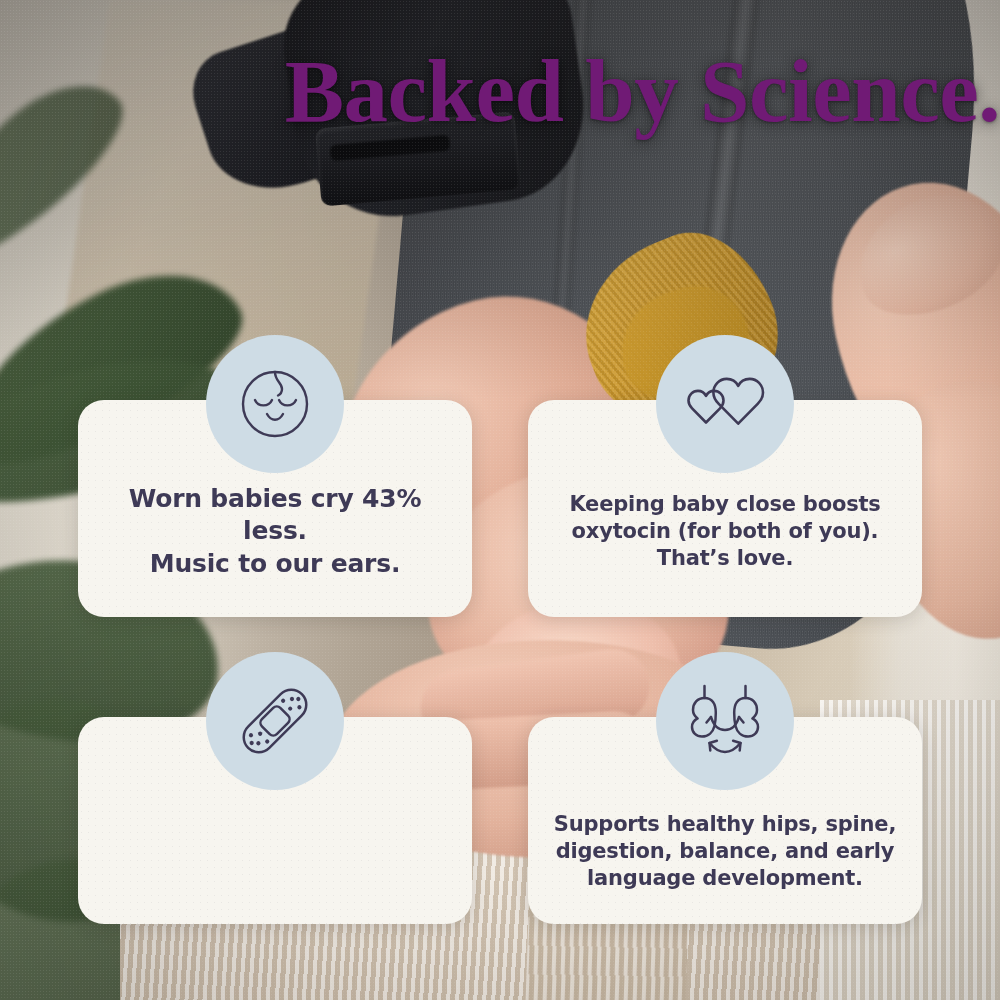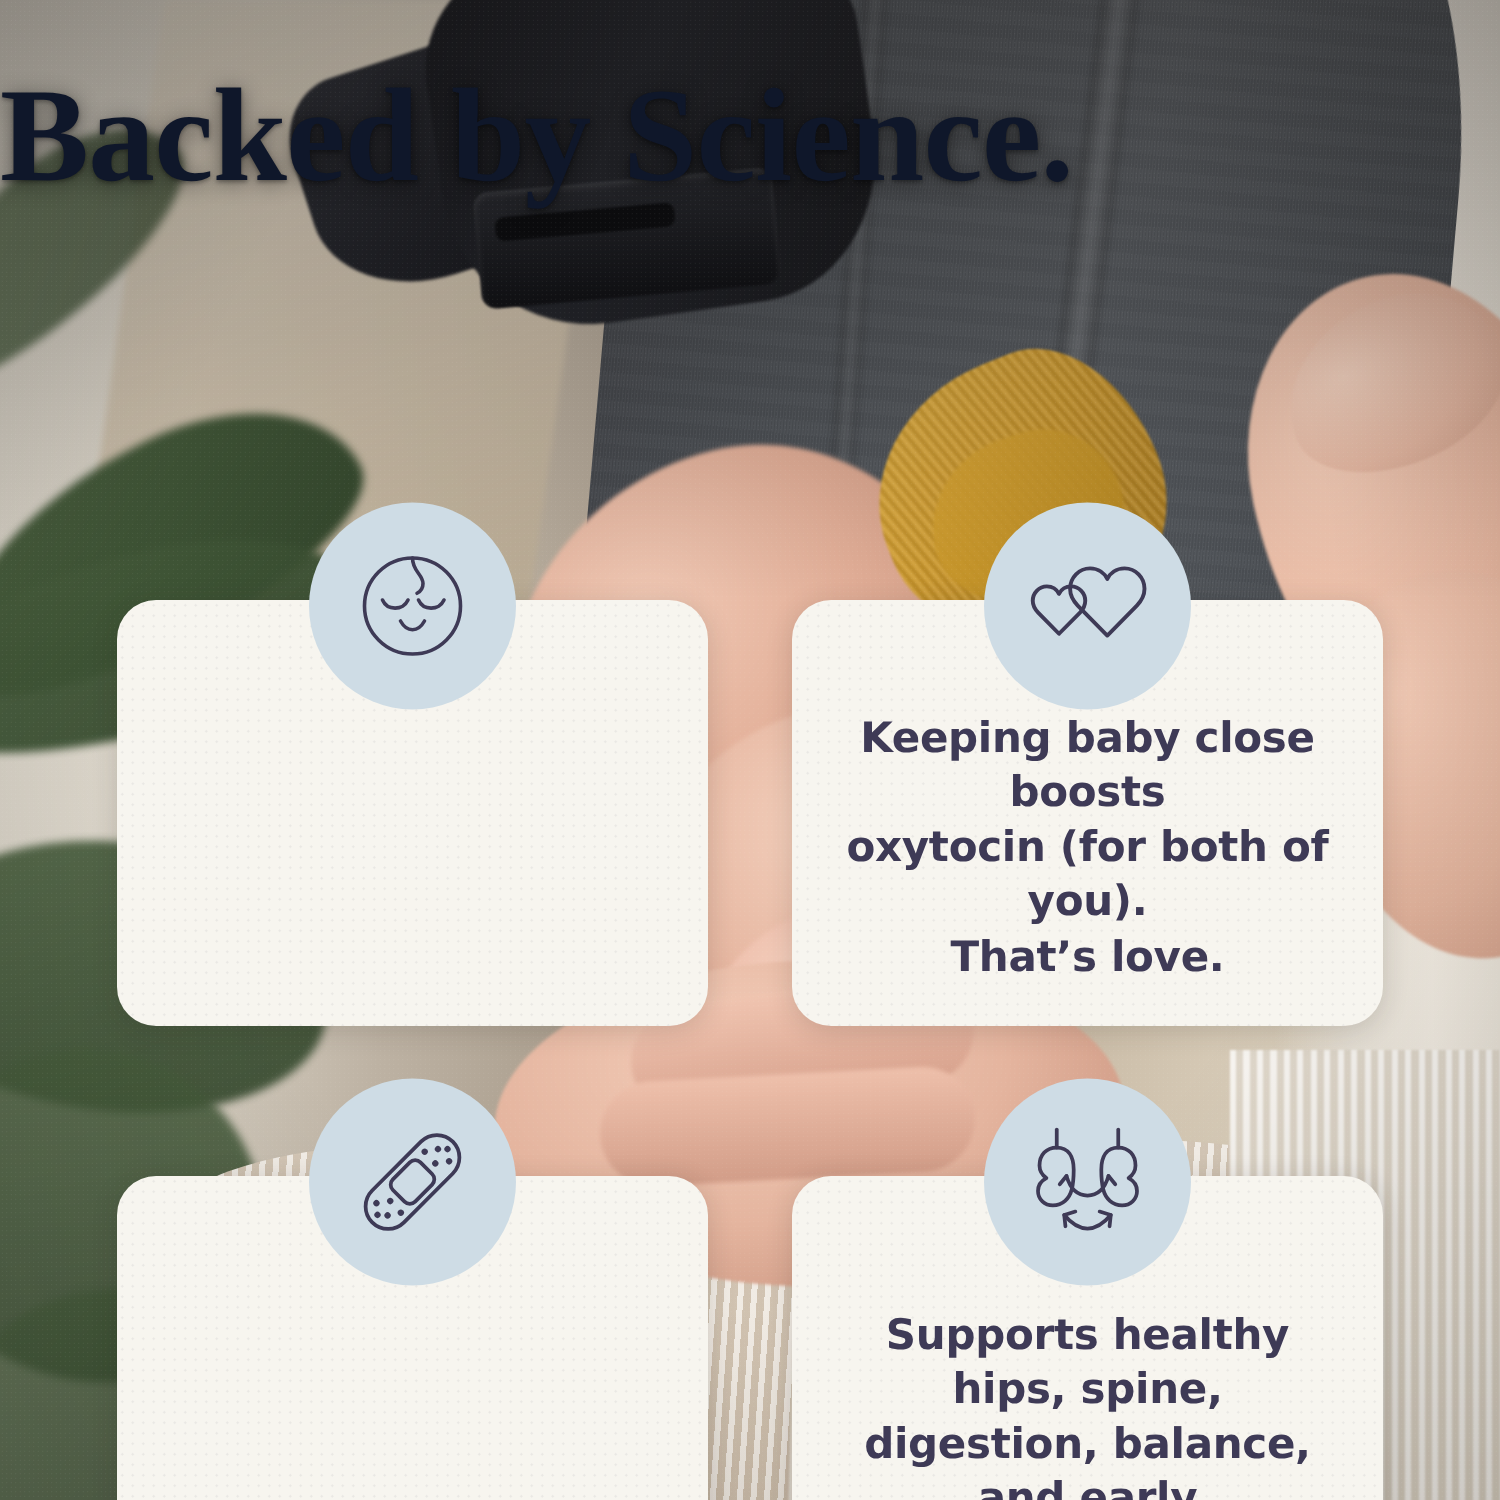--- a/index.html
+++ b/index.html
@@ -210,26 +210,26 @@
       radial-gradient(ellipse at 50% 42%, rgba(0,0,0,0) 55%, rgba(0,0,0,.16) 100%);
   }
   .grain { inset:0; opacity:.16;
     background-image:radial-gradient(rgba(255,255,255,.55) .5px, rgba(0,0,0,0) .6px);
     background-size:3px 3px; }
 
   
   .headline {
     position:absolute;
     left:0; right:0; top:46px;
-    text-align:left;
+    text-align:right;
     font-family:"Liberation Serif", "DejaVu Serif", serif;
     font-size:89px;
     line-height:1.02;
     letter-spacing:-0.5px;
-    color:#0f172a;
+    color:#701a75;
     text-shadow:0 2px 14px rgba(0,0,0,.45), 0 1px 3px rgba(0,0,0,.35);
   }
   .headline .hl-line { display:block; white-space:nowrap; }
 
   
   .grid {
     position:absolute;
     left:78px; top:400px;
     width:844px;
     display:grid;
@@ -268,21 +268,21 @@
   .card-text {
     font-family:"DejaVu Sans", "Liberation Sans", sans-serif;
     font-weight:700;
     font-size:25px;
     line-height:1.30;
     color:#3e3a56;
     text-align:center;
     white-space:pre-line;
     letter-spacing:-.2px;
   }
-  .card-2 .card-text, .card-4 .card-text { font-size:28px; }
+  .card-2 .card-text, .card-4 .card-text { font-size:21px; }
 </style>
 </head>
 <body>
 
 <div class="poster">
 
   <div class="photo">
     <div class="bg-wall"></div>
     <div class="wall-tan"></div>
     <div class="bg-curtain-right"></div>
@@ -334,20 +334,22 @@
     <div class="card card-1">
       <div class="icon-badge">
         <svg width="90" height="90" viewBox="0 0 90 90" fill="none" stroke="#3E3A56" stroke-width="2.4" stroke-linecap="round" stroke-linejoin="round">
           <circle cx="45" cy="45" r="32"></circle>
           <path d="M45 13c0 9 7 11 7 17 0 3.5-2 5.5-4 6.5"></path>
           <path d="M29 41c1.6 3.6 5 5.4 8.4 5.4S44.4 44.6 46 41" transform="translate(-4,0)"></path>
           <path d="M29 41c1.6 3.6 5 5.4 8.4 5.4S44.4 44.6 46 41" transform="translate(20,0)"></path>
           <path d="M37 55c2.2 4 5.2 5.8 8 5.8s5.8-1.8 8-5.8"></path>
         </svg>
       </div>
+      <p class="card-text">Worn babies cry 43% less.
+Music to our ears.</p>
     </div>
 
     <div class="card card-2">
       <div class="icon-badge">
         <svg width="92" height="92" viewBox="0 0 92 92" fill="none" stroke="#3E3A56" stroke-width="2.6" stroke-linecap="round" stroke-linejoin="round">
 
           <path d="M36.5 40.5c0-5.4-4.3-9.6-9.4-9.6-4 0-6.8 2.4-8.1 5-1.3-2.6-4.1-5-8.1-5-5.1 0-9.4 4.2-9.4 9.6 0 3.2 1.5 5.7 3.6 7.9L19 62.5l14-14.1c2.1-2.2 3.5-4.7 3.5-7.9Z" transform="translate(8,2)"></path>
 
           <path d="M84 34.5c0-7.6-6-13.6-13.3-13.6-5.7 0-9.7 3.4-11.5 7.1-1.8-3.7-5.8-7.1-11.5-7.1C40.4 20.9 34.4 26.9 34.4 34.5c0 4.5 2.1 8.1 5.1 11.2l19.7 20 19.7-20c3-3.1 5.1-6.7 5.1-11.2Z"></path>
         </svg>

